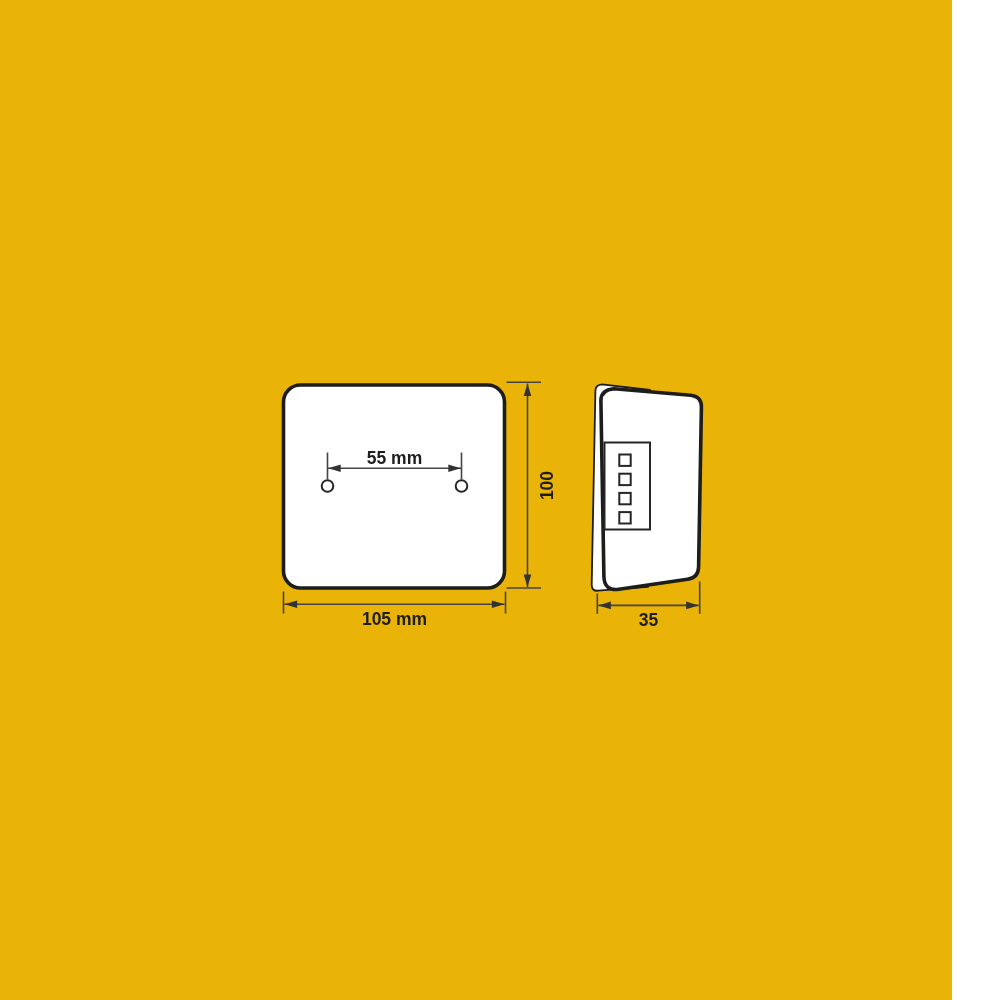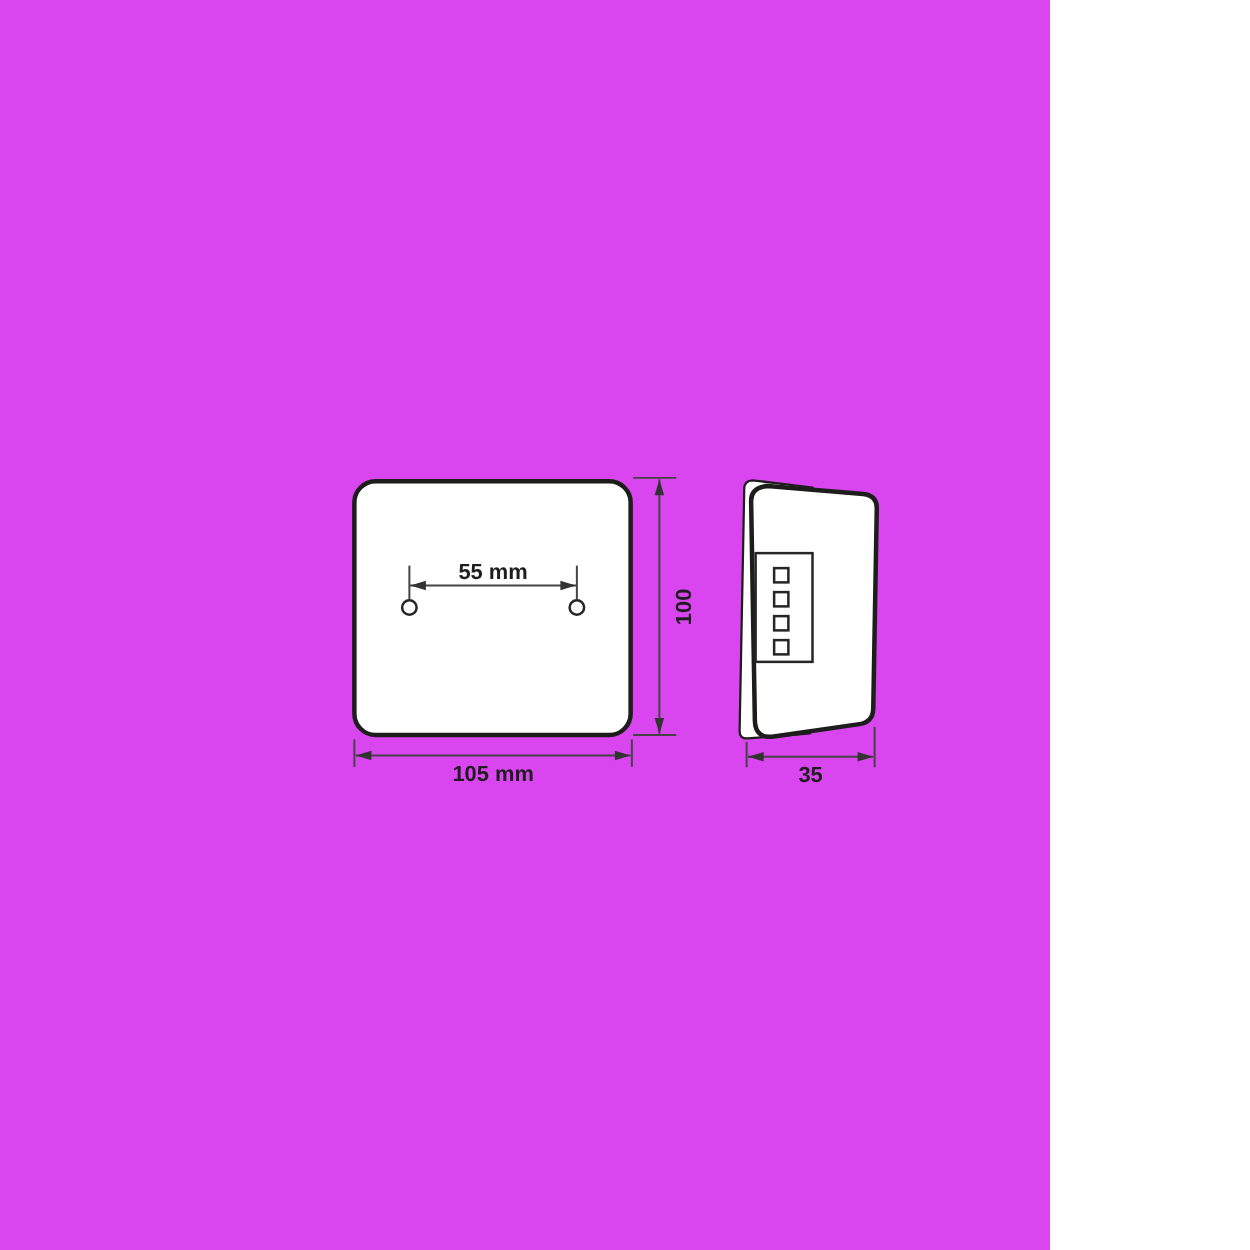--- a/index.html
+++ b/index.html
@@ -3,23 +3,23 @@
 <meta charset="utf-8">
 <style>
   html, body {
     margin: 0;
     padding: 0;
     background: #ffffff;
     font-family: "Liberation Sans", sans-serif;
   }
   .canvas {
     position: relative;
-    width: 840px;
+    width: 952px;
     height: 1000px;
-    background: #d946ef;
+    background: #eab308;
     overflow: hidden;
   }
   svg { display: block; }
   .dim-text {
     font-family: "Liberation Sans", "DejaVu Sans", sans-serif;
     font-weight: bold;
     font-size: 17.5px;
     fill: #1e1e1e;
   }
   .outline {

